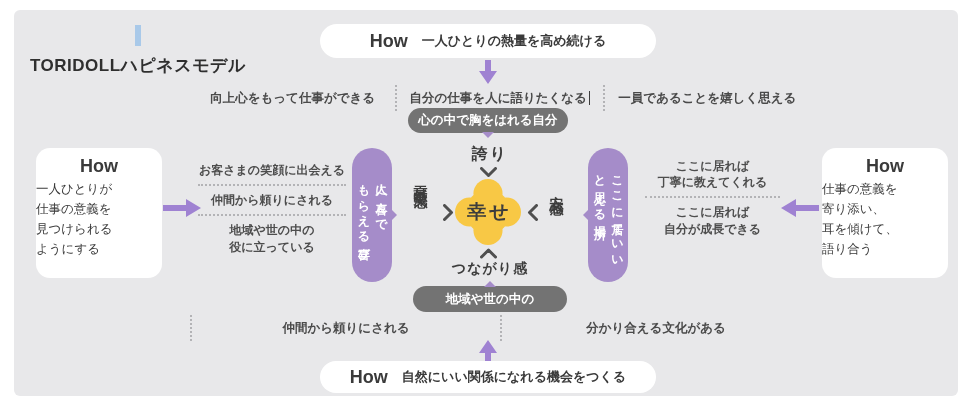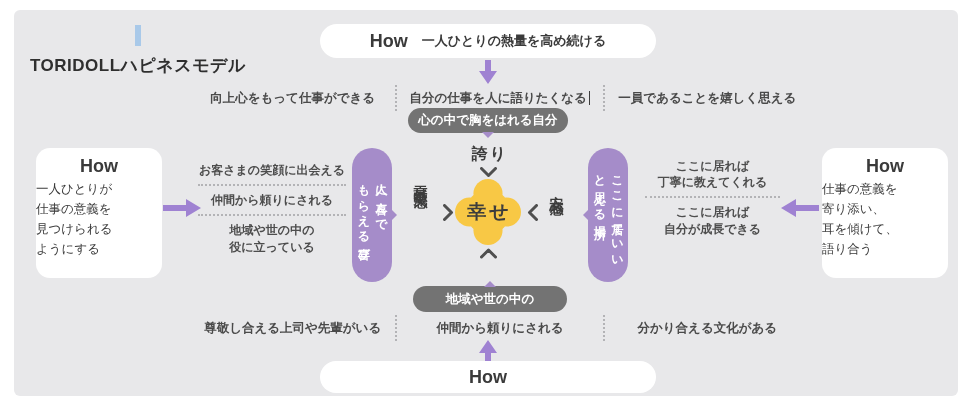--- a/index.html
+++ b/index.html
@@ -176,20 +176,21 @@
     <svg width="11" height="17" viewBox="0 0 11 17">
         <polyline points="9.5,1.5 2.5,8.5 9.5,15.5"></polyline>
       </svg>
   </div>
   <div class="c-vert c-right">安心感</div>
   <div class="chev" style="left:480px; top:248px;">
     <svg width="17" height="11" viewBox="0 0 17 11">
         <polyline points="1.5,9 8.5,2 15.5,9"></polyline>
       </svg>
   </div>
+  <div class="c-label c-bottom">つながり感</div>
 
   <div class="vbubble vbubble-right">
     <span class="vtext">ここに居ていい
 と思える場所</span>
   </div>
 
   <div class="slist slist-right">
     <div class="slist-item">ここに居れば
 丁寧に教えてくれる</div>
     <div class="slist-item">ここに居れば
@@ -205,34 +206,32 @@
     <span class="how-word">How</span>
     <div class="hbox-lines">仕事の意義を
 寄り添い、
 耳を傾けて、
 語り合う</div>
   </div>
 
   <div class="bubble bubble-bottom">地域や世の中の</div>
 
   <div class="prow prow-bottom">
-    <div class="prow-cell">
-        <span>尊敬し合える上司や先輩がいる</span>
-      </div>
     <div class="prow-div"></div>
     <div class="prow-cell">
         <span>仲間から頼りにされる</span>
       </div>
     <div class="prow-div"></div>
     <div class="prow-cell">
         <span>分かり合える文化がある</span>
       </div>
   </div>
 
   <div class="parrow" style="left:476px; top:340px;">
     <svg width="24" height="24" viewBox="0 0 24 24">
         <path d="M12 0l9 13h-6v11H9V13H3z"></path>
       </svg>
   </div>
   <div class="hpill hpill-bottom">
     <span class="how-word">How</span>
+    <span class="how-text">自然にいい関係になれる機会をつくる</span>
   </div>
 </div>
 
 </body></html>

